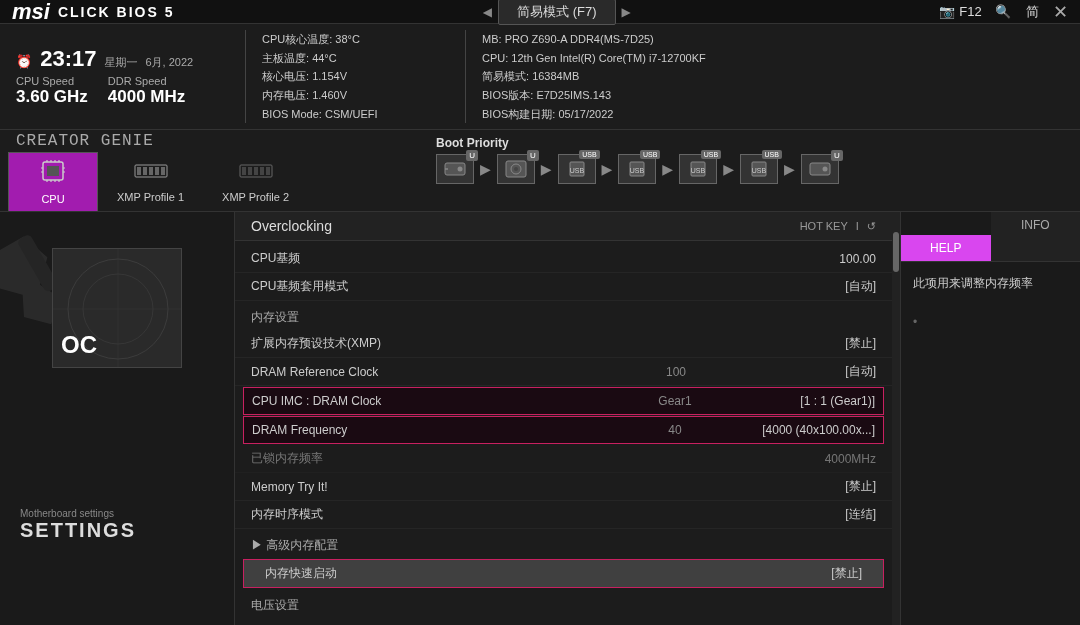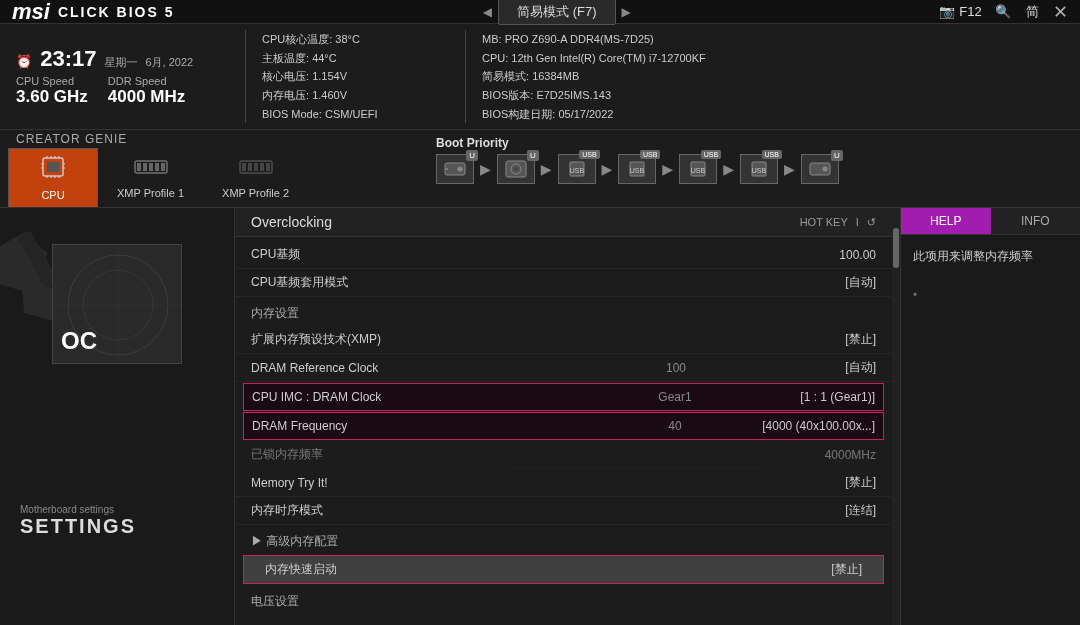--- a/index.html
+++ b/index.html
@@ -130,43 +130,44 @@
       line-height: 1.7;
     }
     .info-right {
       flex: 1;
       padding-left: 16px;
       font-size: 11px;
       color: #ccc;
       line-height: 1.7;
     }
     .creator-label {
-      font-size: 12px;
+      font-size: 16px;
       color: #aaa;
       padding: 2px 16px;
       letter-spacing: 1px;
+      font-family: Liberation Mono, monospace;
     }
     .profile-tabs {
       display: flex;
       padding: 0 8px;
       gap: 0;
     }
     .profile-tab {
       display: flex;
       flex-direction: column;
       align-items: center;
       justify-content: center;
       padding: 6px 18px;
       cursor: pointer;
       border: 1px solid transparent;
       gap: 4px;
       min-width: 90px;
     }
     .profile-tab.active {
-      background: #c2410c;
+      background: #a21caf;
       border: 1px solid #555;
       border-bottom: none;
     }
     .profile-tab .tab-icon {
       font-size: 22px;
       color: #e0e0e0;
     }
     .profile-tab .tab-label {
       font-size: 11px;
       color: #ccc;
@@ -297,22 +298,23 @@
     .help-info-tab {
       flex: 1;
       text-align: center;
       padding: 6px 0;
       font-size: 12px;
       cursor: pointer;
       background: #222;
       color: #aaa;
     }
     .help-info-tab.active {
-      background: #a21caf;
+      background: #d946ef;
       color: #fff;
+      margin-top: 23px;
     }
     .help-info-content {
       padding: 12px;
       font-size: 12px;
       color: #ccc;
       line-height: 1.6;
     }
     .boot-label {
       font-size: 12px;
       font-weight: bold;

